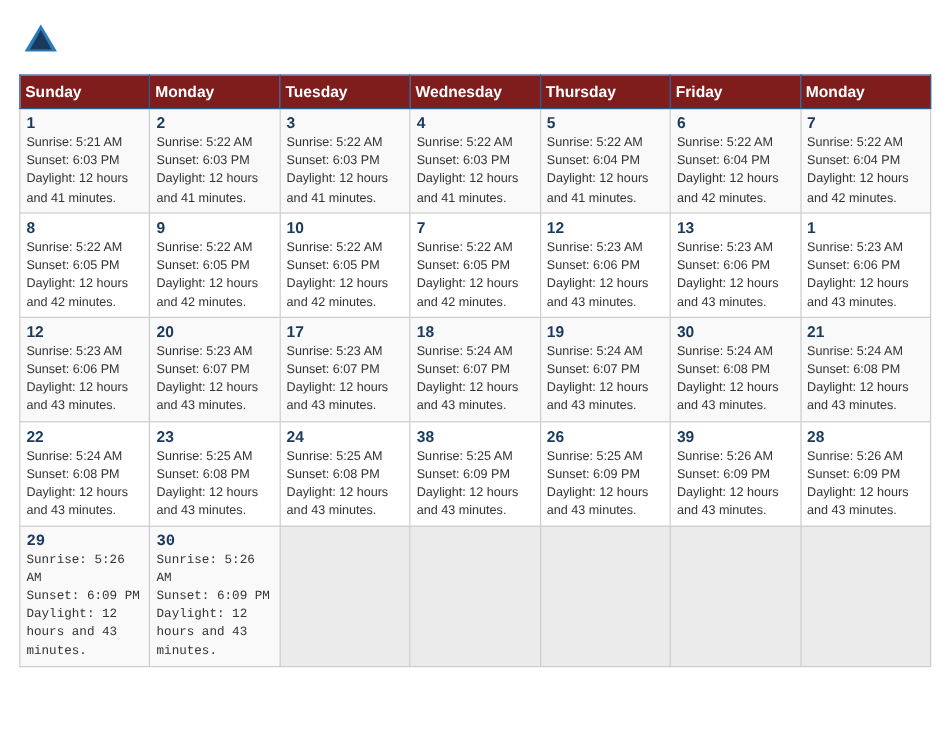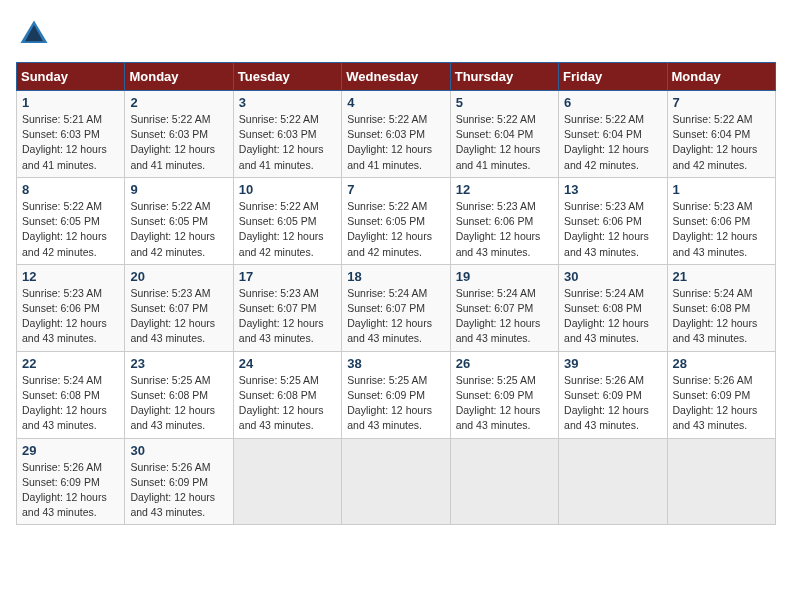--- a/index.html
+++ b/index.html
@@ -79,20 +79,21 @@
       display: block;
       margin-bottom: 2px;
     }
     .day-detail {
       color: #333;
       font-size: 10.5px;
       line-height: 1.45;
     }
     .last-row td {
       min-height: 60px;
+      font-family: Liberation Mono, monospace;
     }
   </style>
 </head>
 <body>
 
 <div class="header-area">
   <div class="logo">
     <svg class="logo-icon" viewBox="0 0 40 40">
       <polygon points="20,5 35,30 5,30" fill="#2a7ab8"></polygon>
       <polygon points="20,10 30,28 10,28" fill="#1a3a5c"></polygon>

